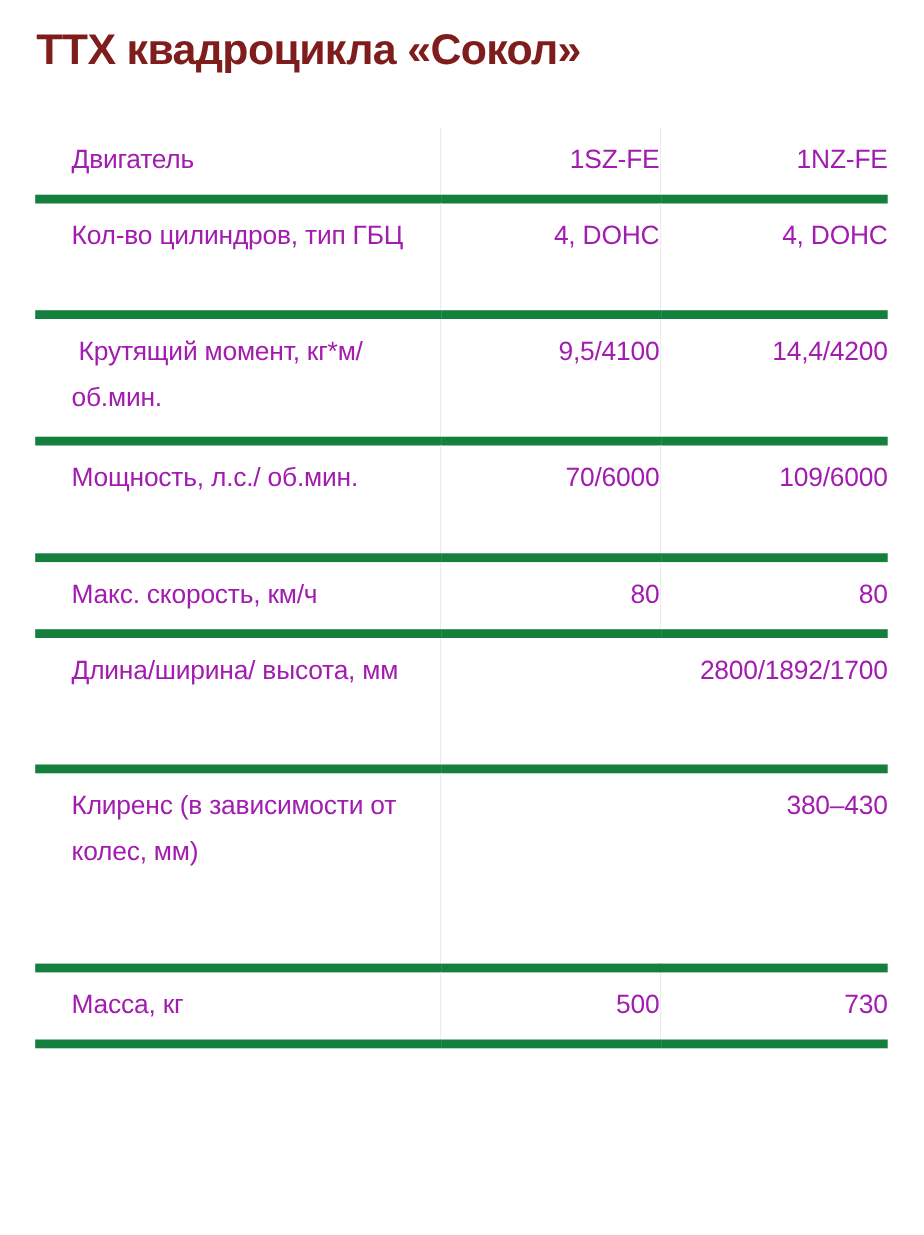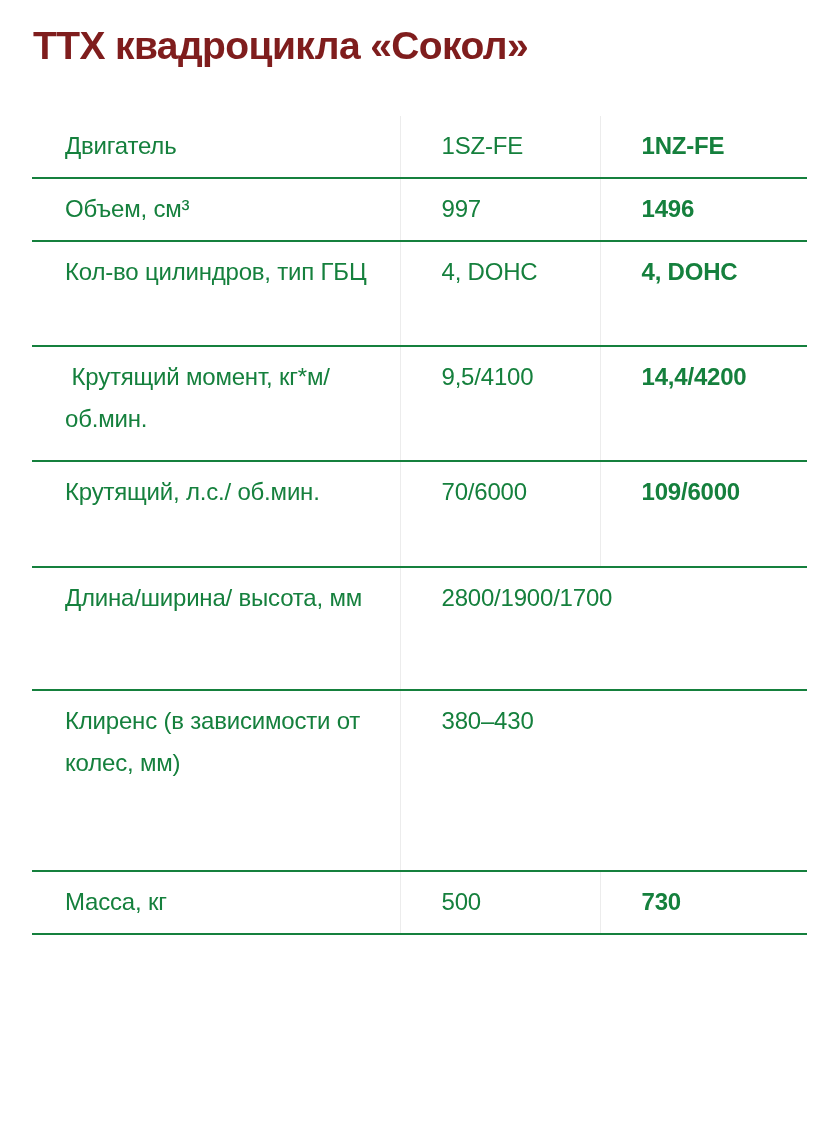--- a/index.html
+++ b/index.html
@@ -35,31 +35,31 @@
       border-collapse: collapse;
       table-layout: fixed;
     }
     .spec-table col.c1 { width: 368px; }
     .spec-table col.c2 { width: 200px; }
     .spec-table col.c3 { width: 207px; }
     .spec-table td {
       vertical-align: top;
       font-size: 24px;
       line-height: 42px;
-      color: #15803d;
+      color: #a21caf;
       padding: 9px 0 10px 33px;
-      border-bottom: 2px solid #15803d;
+      border-bottom: 8px solid #15803d;
       letter-spacing: -0.2px;
     }
     .spec-table td.val {
       padding-left: 41px;
       border-left: 1px solid #ececec;
+      text-align: right;
     }
     .spec-table td.val.last {
-      font-weight: bold;
     }
     .spec-table tr.first td.val {
       border-top: none;
     }
   </style>
 </head>
 <body>
 
 <h1 class="title">ТТХ квадроцикла «Сокол»</h1>
 
@@ -68,43 +68,43 @@
       <col class="c1">
       <col class="c2">
       <col class="c3">
     </colgroup>
   <tbody>
     <tr class="first" style="height:62px">
       <td>Двигатель</td>
       <td class="val">1SZ-FE</td>
       <td class="val last">1NZ-FE</td>
     </tr>
-    <tr style="height:63px">
-      <td>Объем, см³</td>
-      <td class="val">997</td>
-      <td class="val last">1496</td>
-    </tr>
     <tr style="height:105px">
       <td>Кол-во цилиндров, тип ГБЦ</td>
       <td class="val">4, DOHC</td>
       <td class="val last">4, DOHC</td>
     </tr>
     <tr style="height:115px">
       <td style="white-space:pre-wrap"> Крутящий момент, кг*м/об.мин.</td>
       <td class="val">9,5/4100</td>
       <td class="val last">14,4/4200</td>
     </tr>
     <tr style="height:106px">
-      <td>Крутящий, л.с./ об.мин.</td>
+      <td>Мощность, л.с./ об.мин.</td>
       <td class="val">70/6000</td>
       <td class="val last">109/6000</td>
     </tr>
+    <tr style="height:63px">
+      <td>Макс. скорость, км/ч</td>
+      <td class="val">80</td>
+      <td class="val last">80</td>
+    </tr>
     <tr style="height:123px">
       <td>Длина/ширина/ высота, мм</td>
-      <td class="val" colspan="2">2800/1900/1700</td>
+      <td class="val" colspan="2">2800/1892/1700</td>
     </tr>
     <tr style="height:181px">
       <td>Клиренс (в зависимости от колес, мм)</td>
       <td class="val" colspan="2">380–430</td>
     </tr>
     <tr style="height:63px">
       <td>Масса, кг</td>
       <td class="val">500</td>
       <td class="val last">730</td>
     </tr>

